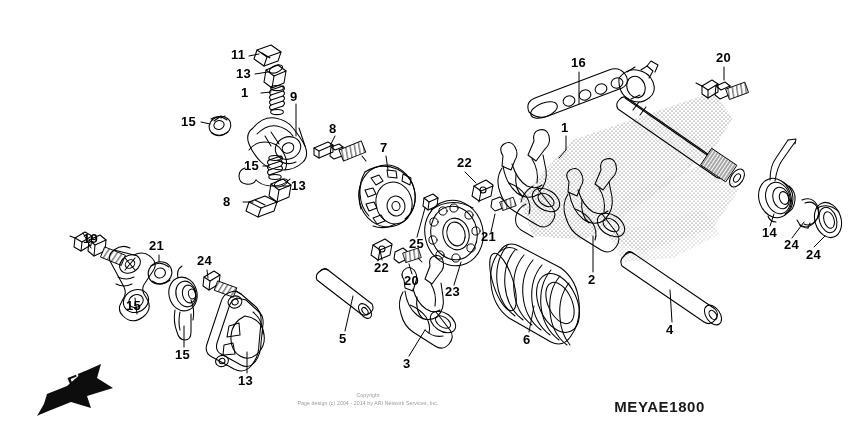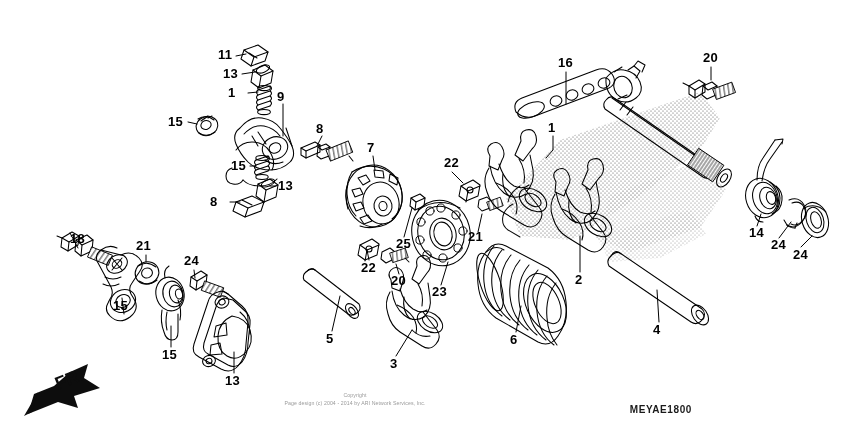--- a/index.html
+++ b/index.html
@@ -4,39 +4,39 @@
 <title>Parts Diagram</title>
 <style>
   html,body{margin:0;padding:0;background:#ffffff;}
   body{
     width:850px;height:425px;
     font-family:"Liberation Sans", sans-serif;
     color:#000;
     overflow:hidden;
     position:relative;
   }
-  #stage{position:relative;width:710px;height:425px;background:#fff;}
+  #stage{position:relative;width:710px;height:425px;background:#fff;margin-left:13px;}
   #art{position:absolute;left:0;top:0;width:850px;height:425px;}
 
   .num{
     position:absolute;
     font-family:"Liberation Sans", sans-serif;
     font-size:13px;
     font-weight:700;
     color:#000;
     letter-spacing:.2px;
     line-height:1;
     white-space:nowrap;
     user-select:none;
   }
 
   #partno{
     position:absolute;
     right:18px;bottom:10px;
-    font-size:10px;
+    font-size:15px;
     font-weight:700;
     letter-spacing:.6px;
     color:#1a1a1a;
   }
   #copy{
     position:absolute;
     left:0;right:0;
     bottom:18px;
     text-align:center;
     color:#9a9a9a;
@@ -628,21 +628,21 @@
 
   <div class="num" style="left:548px;top:121px;">1</div>
   <div class="num" style="left:575px;top:273px;">2</div>
   <div class="num" style="left:653px;top:323px;">4</div>
   <div class="num" style="left:558px;top:56px;">16</div>
   <div class="num" style="left:703px;top:51px;">20</div>
   <div class="num" style="left:749px;top:226px;">14</div>
   <div class="num" style="left:771px;top:238px;">24</div>
   <div class="num" style="left:793px;top:248px;">24</div>
 
-  <div class="num" style="left:70px;top:232px;">18</div>
+  <div class="num" style="left:70px;top:232px;">19</div>
   <div class="num" style="left:136px;top:239px;">21</div>
   <div class="num" style="left:113px;top:299px;">15</div>
   <div class="num" style="left:162px;top:348px;">15</div>
   <div class="num" style="left:184px;top:254px;">24</div>
   <div class="num" style="left:225px;top:374px;">13</div>
 
   <div id="frwrap">
     <svg width="92" height="58" viewBox="0 0 92 58" xmlns="http://www.w3.org/2000/svg">
       <g>
         <path d="M56,10 L74,2 L70,16 L86,26 L60,34 L64,46 L44,40 L14,52 L20,32 L40,24 Z" fill="#0d0d0d"></path>

